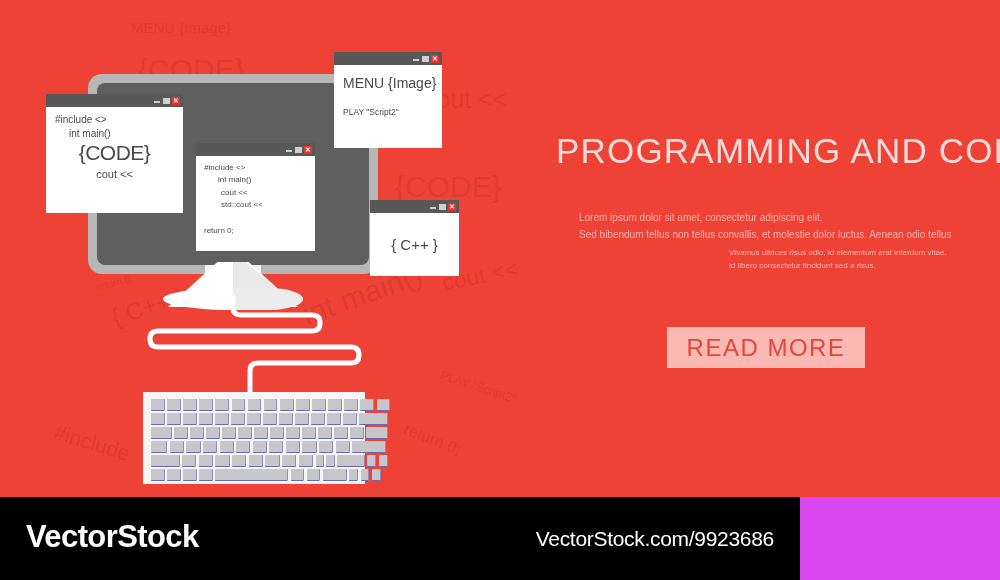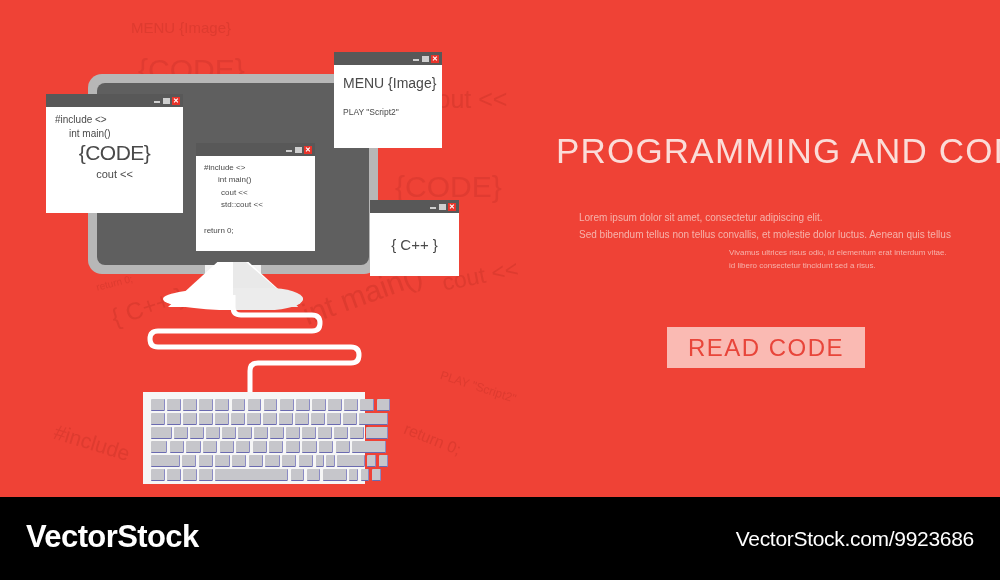--- a/index.html
+++ b/index.html
@@ -216,21 +216,21 @@
     display: flex;
     align-items: center;
     justify-content: center;
     cursor: pointer;
   }
 
   
   #footer {
     position: absolute;
     left: 0; top: 497px;
-    width: 1000px; height: 83px;
+    width: 800px; height: 83px;
     background: #000;
   }
   #vs-logo {
     position: absolute;
     left: 26px; top: 22px;
     color: #fff;
     font-size: 31px;
     font-weight: bold;
     letter-spacing: -0.6px;
   }
@@ -435,29 +435,29 @@
         <span class="ctl-max"></span>
         <span class="ctl-close">✕</span>
       </div>
       <div class="win-body">{ C++ }</div>
     </div>
 
     <div id="headline">PROGRAMMING AND CODING</div>
 
     <div id="para-a">
       <div>Lorem ipsum dolor sit amet, consectetur adipiscing elit.</div>
-      <div>Sed bibendum tellus non tellus convallis, et molestie dolor luctus. Aenean quis tellus</div>
+      <div>Sed bibendum tellus non tellus convallis, et molestie dolor luctus. Aenean odio tellus</div>
     </div>
 
     <div id="para-b">
       <div>Vivamus ultrices risus odio, id elementum erat interdum vitae.</div>
       <div>id libero consectetur tincidunt sed a risus.</div>
     </div>
 
-    <div id="read-more">READ CODE</div>
+    <div id="read-more">READ MORE</div>
 
   </div>
 
   <div id="footer">
     <div id="vs-logo">VectorStock</div>
     <div id="vs-url">VectorStock.com/9923686</div>
   </div>
 
 </div>
 

